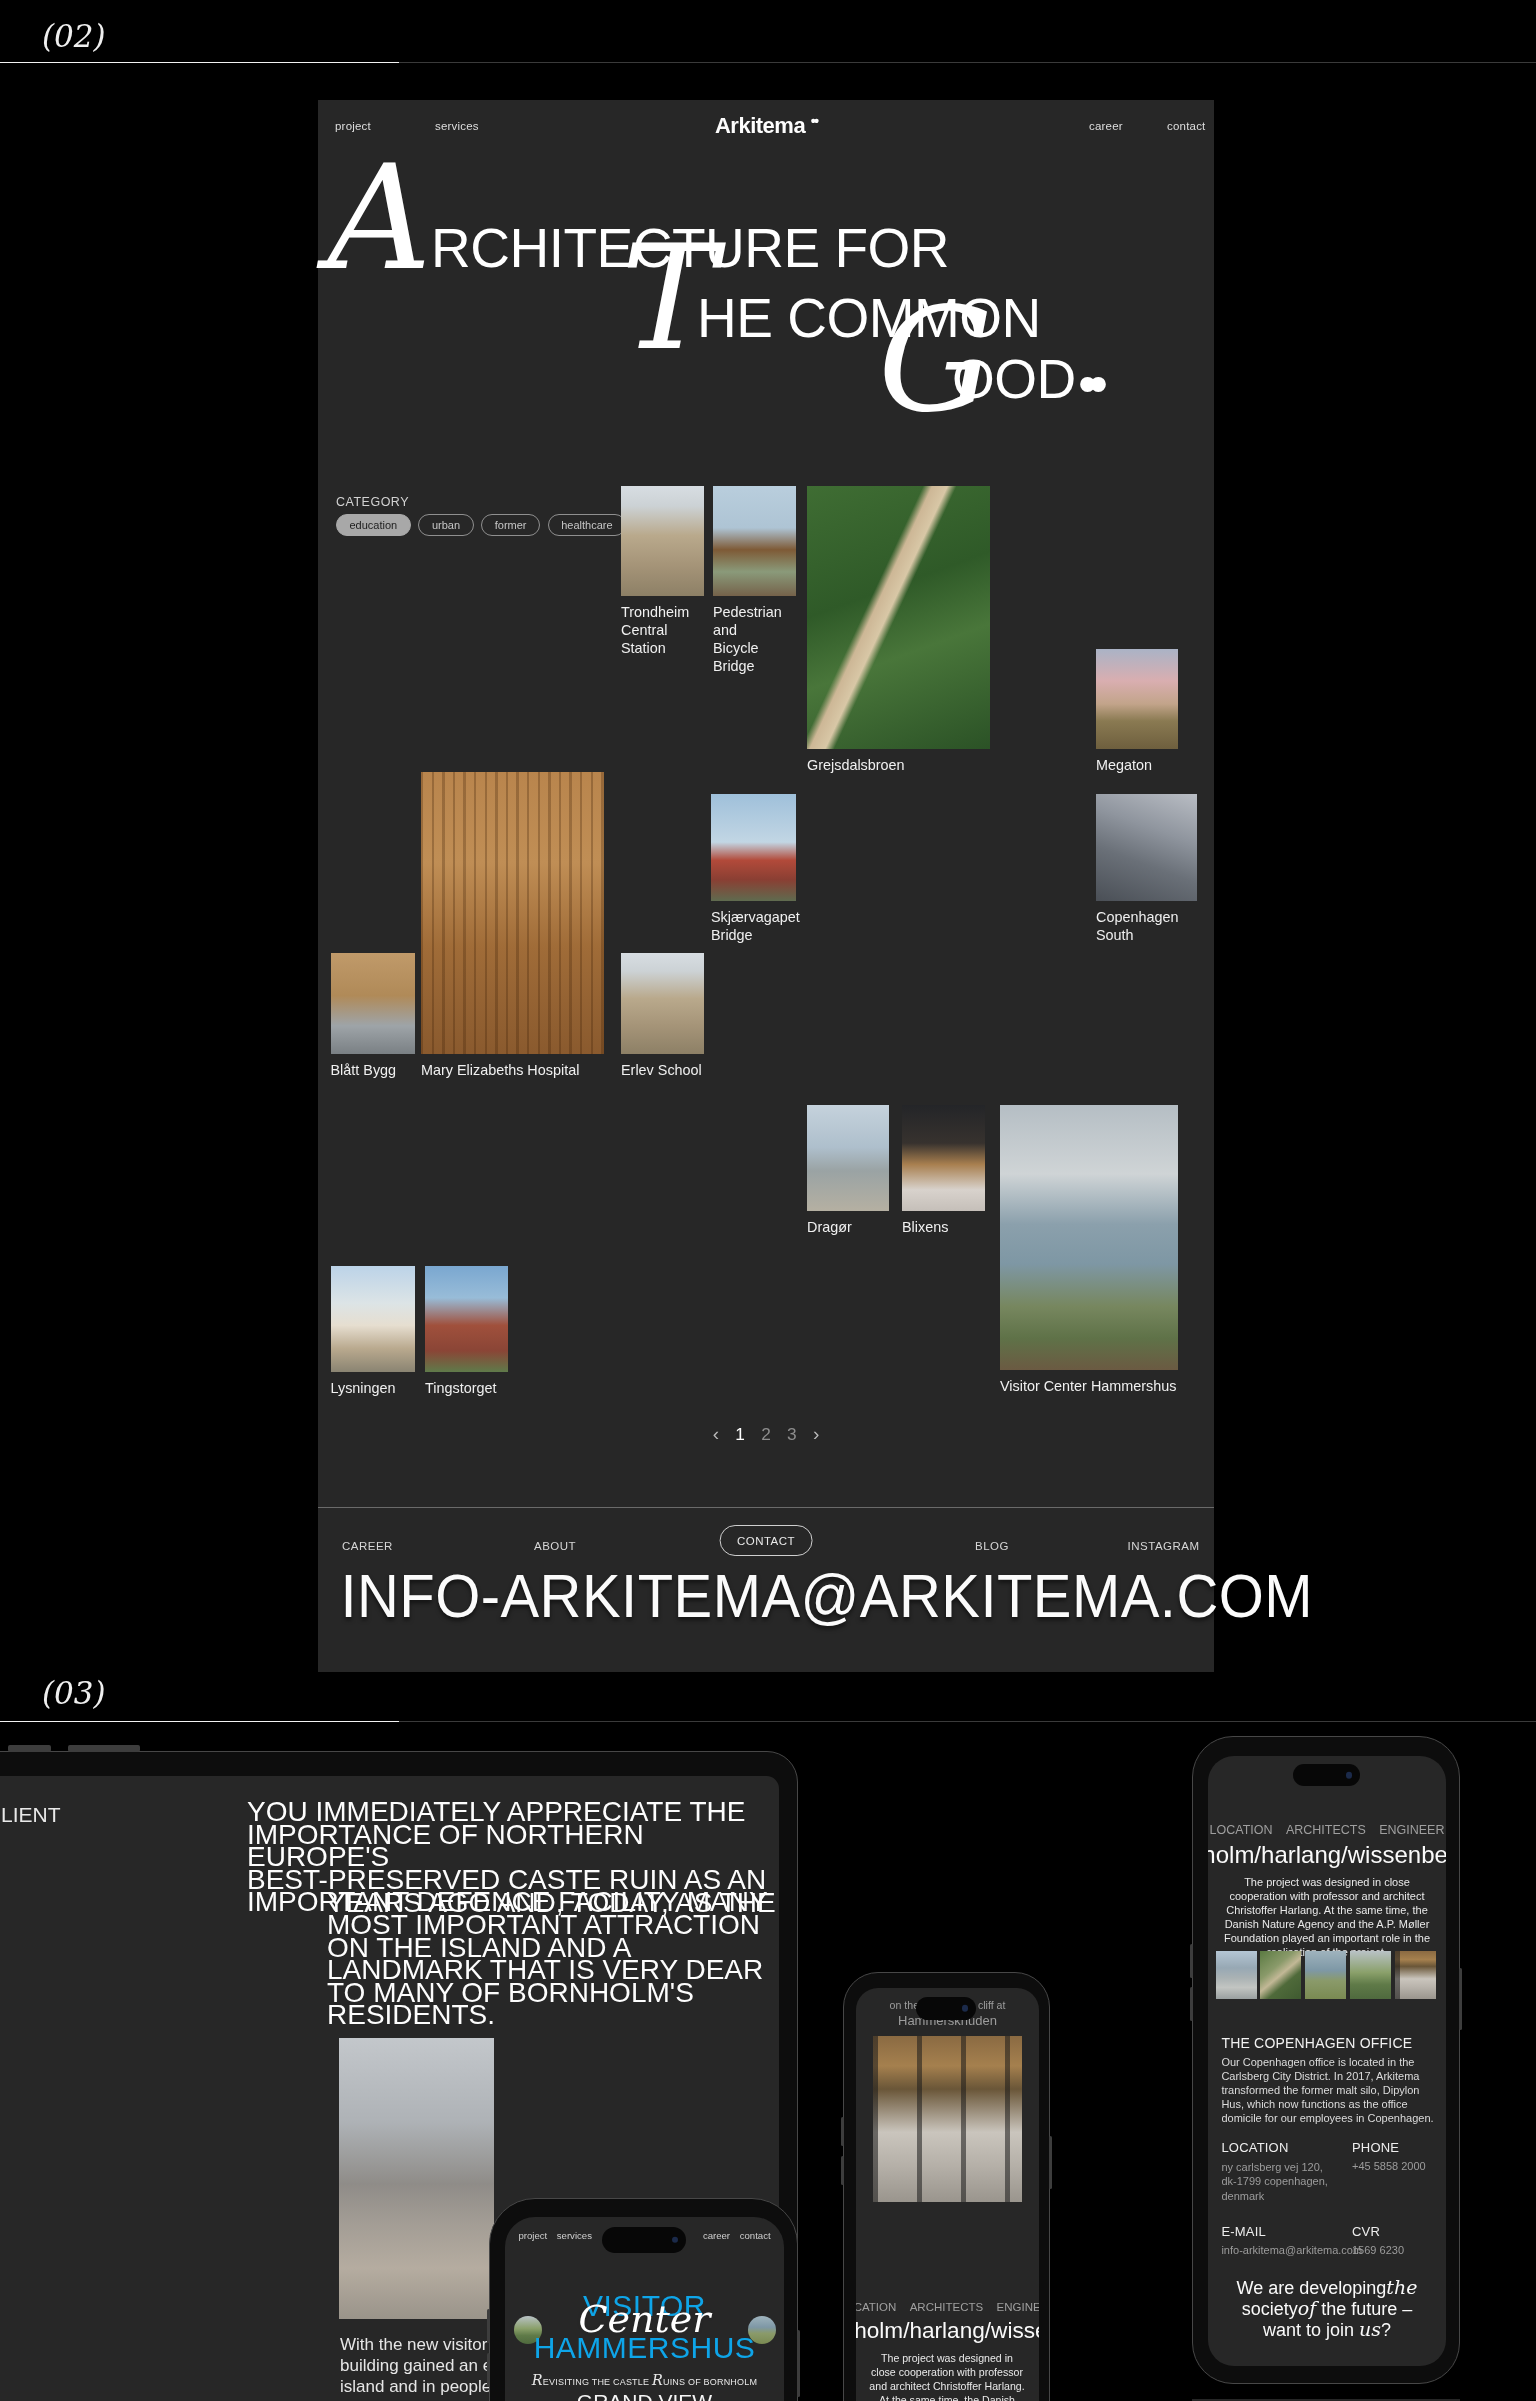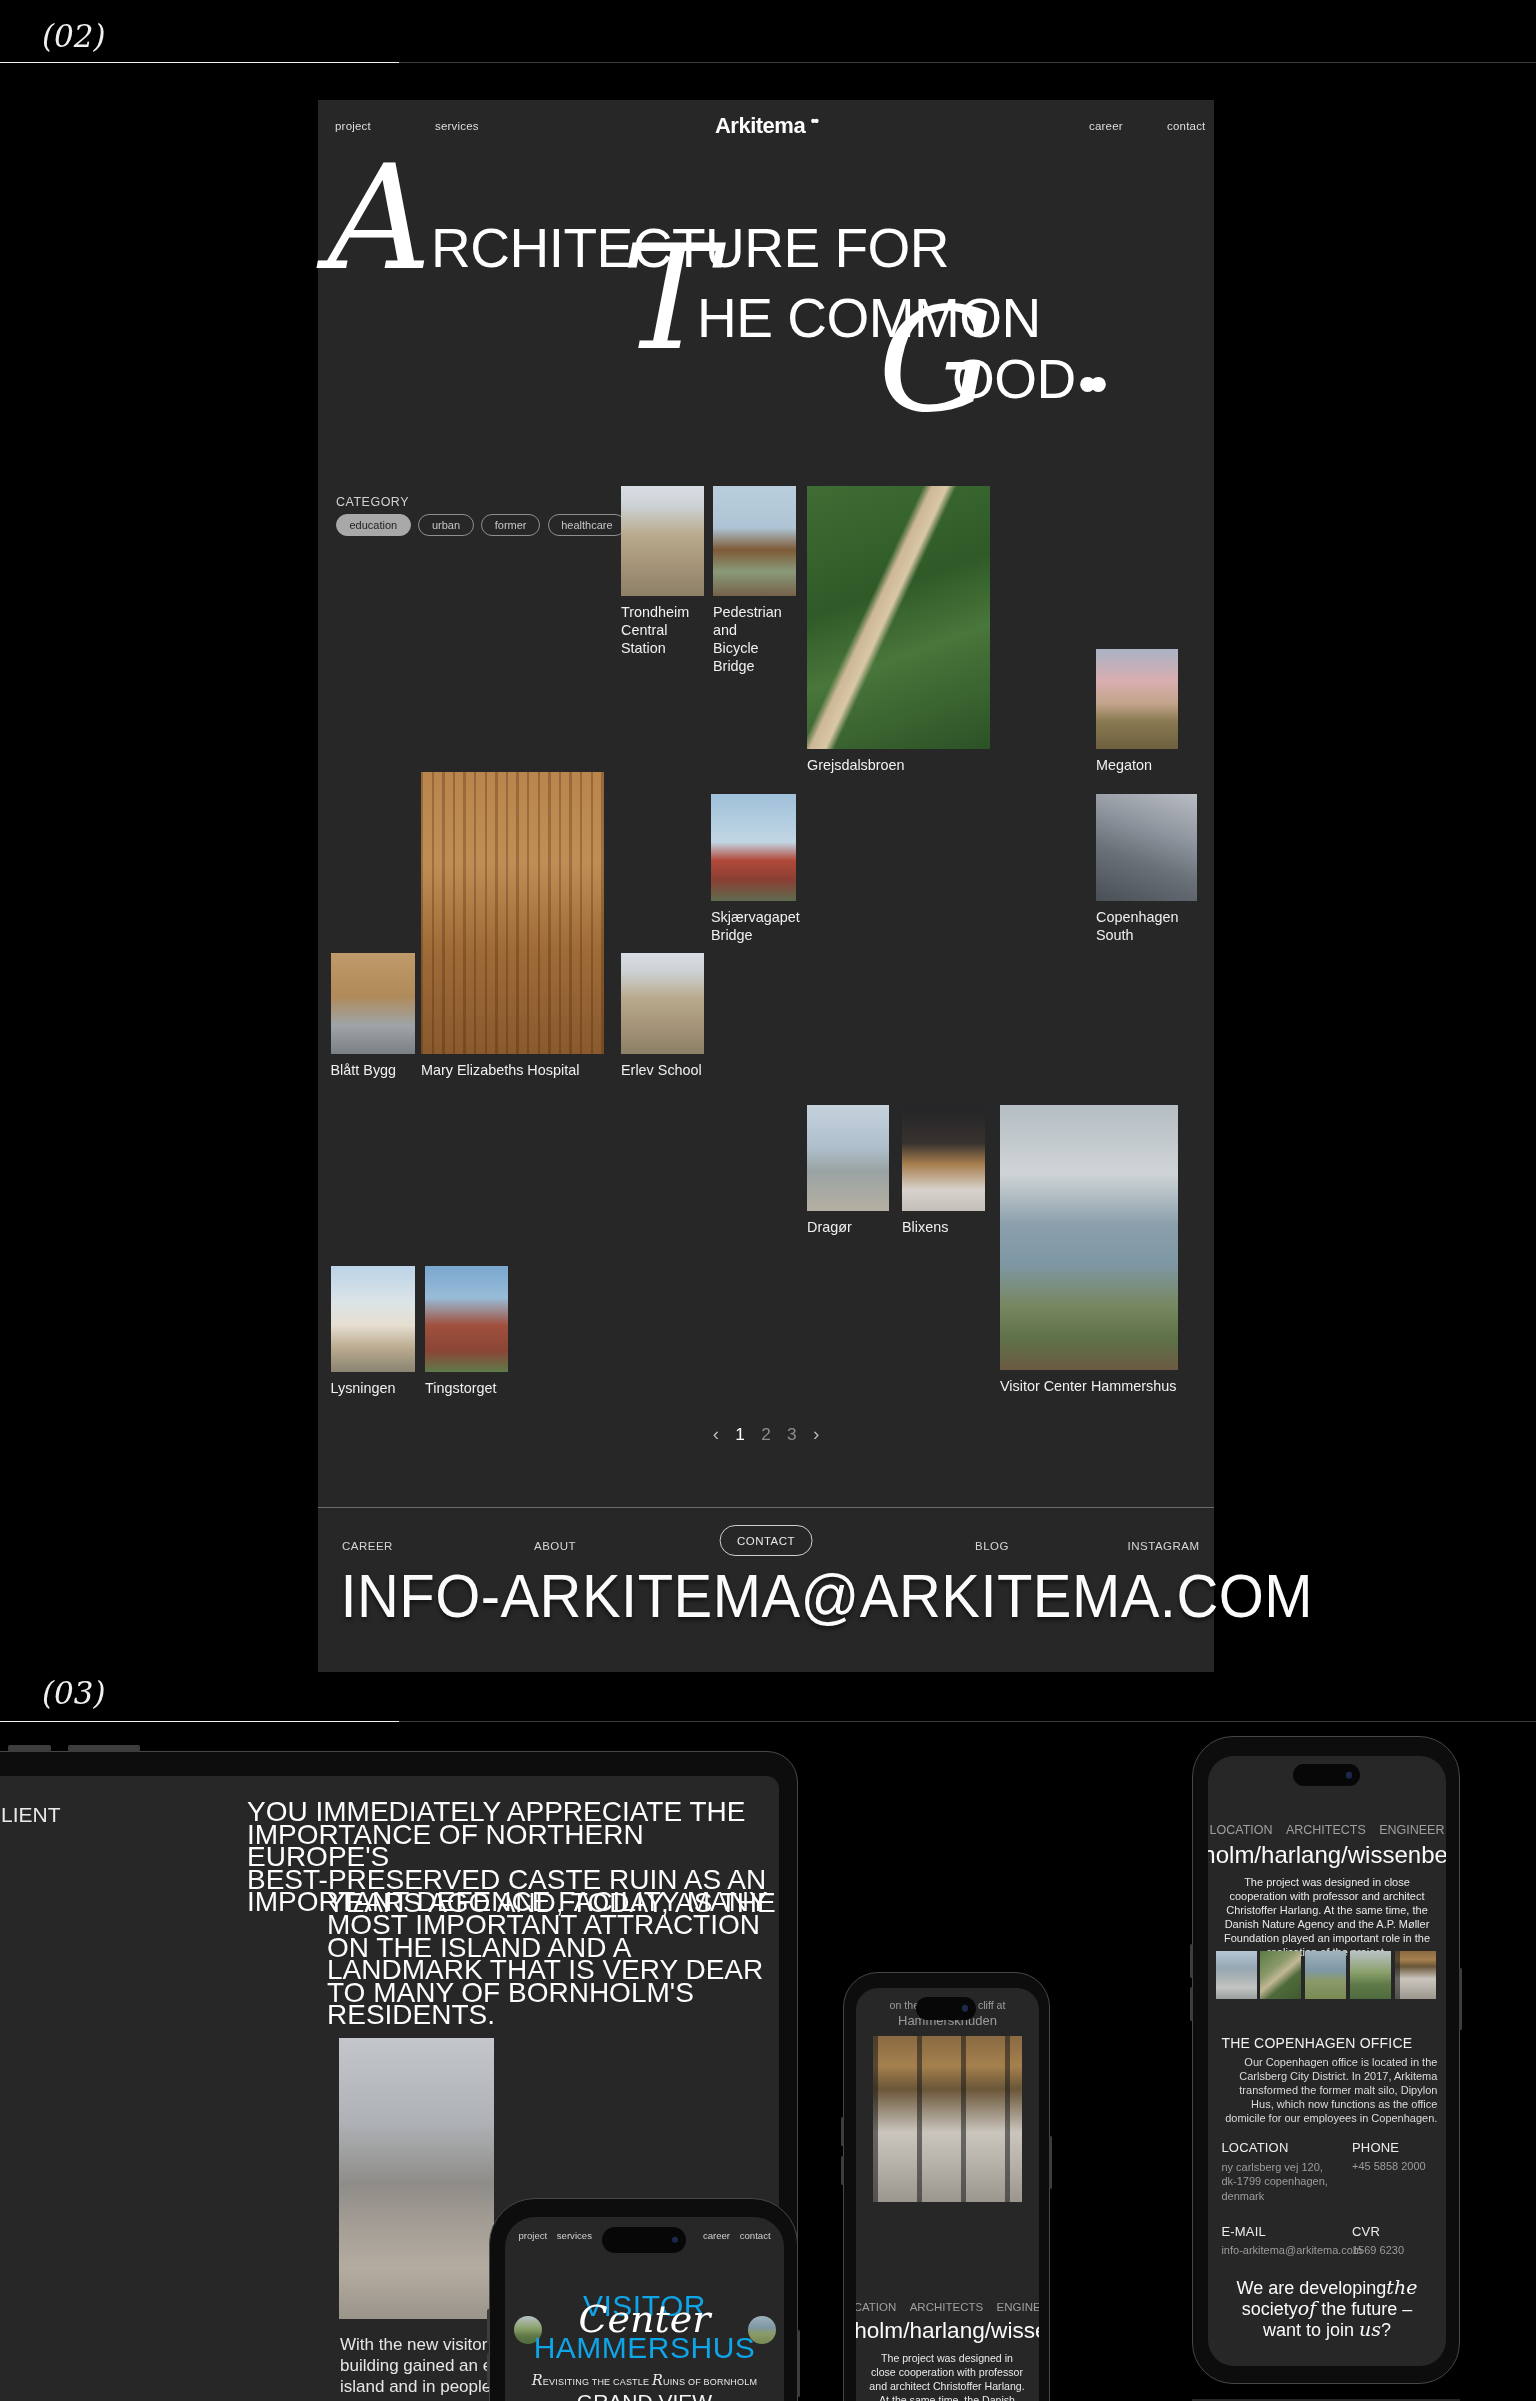--- a/index.html
+++ b/index.html
@@ -69,21 +69,21 @@
   .logo-caps { font-size:30px; letter-spacing:0.5px; color:#0ea5e9; line-height:1; }
   .logo-script { font-size:38px; color:#fff; line-height:1; text-shadow:0 0 2.9px rgba(38,38,38,.4); }
   .logo-tag { font-size:9px; letter-spacing:0.2px; color:#e8e8e8; }
   .logo-tag .script { font-size:14.4px; }
   .logo-circle { position:absolute; width:28px; height:28px; border-radius:50%; }
   .grand { font-size:21px; line-height:1; color:#f5f5f5; letter-spacing:0; }
   .p1-para.gray, .gray { color:#9c9c9c; }
   .tabs { display:flex; justify-content:center; gap:13.4px; color:#9f9f9f; }
   .marquee { white-space:nowrap; text-align:center; color:#fafafa; }
   .p-para-c { text-align:center; color:#e9e9e9; }
-  .p-para-l { text-align:right; color:#dcdcdc; }
+  .p-para-l { text-align:left; color:#dcdcdc; }
   .thumbrow { display:flex; }
   .thumb { flex:0 0 auto; }
   .p-heading { color:#f2f2f2; letter-spacing:0.2px; }
   .c-label { color:#ededed; letter-spacing:0.2px; }
   .c-val { color:#9c9c9c; white-space:pre-line; }
   .closing { font-size:18px; line-height:20px; color:#fafafa; }
   .closing .script { font-size:19px; }
 
   
   .mfooter { left:1192px; top:2399px; width:268px; height:89px; background:#262626; z-index:10; }

